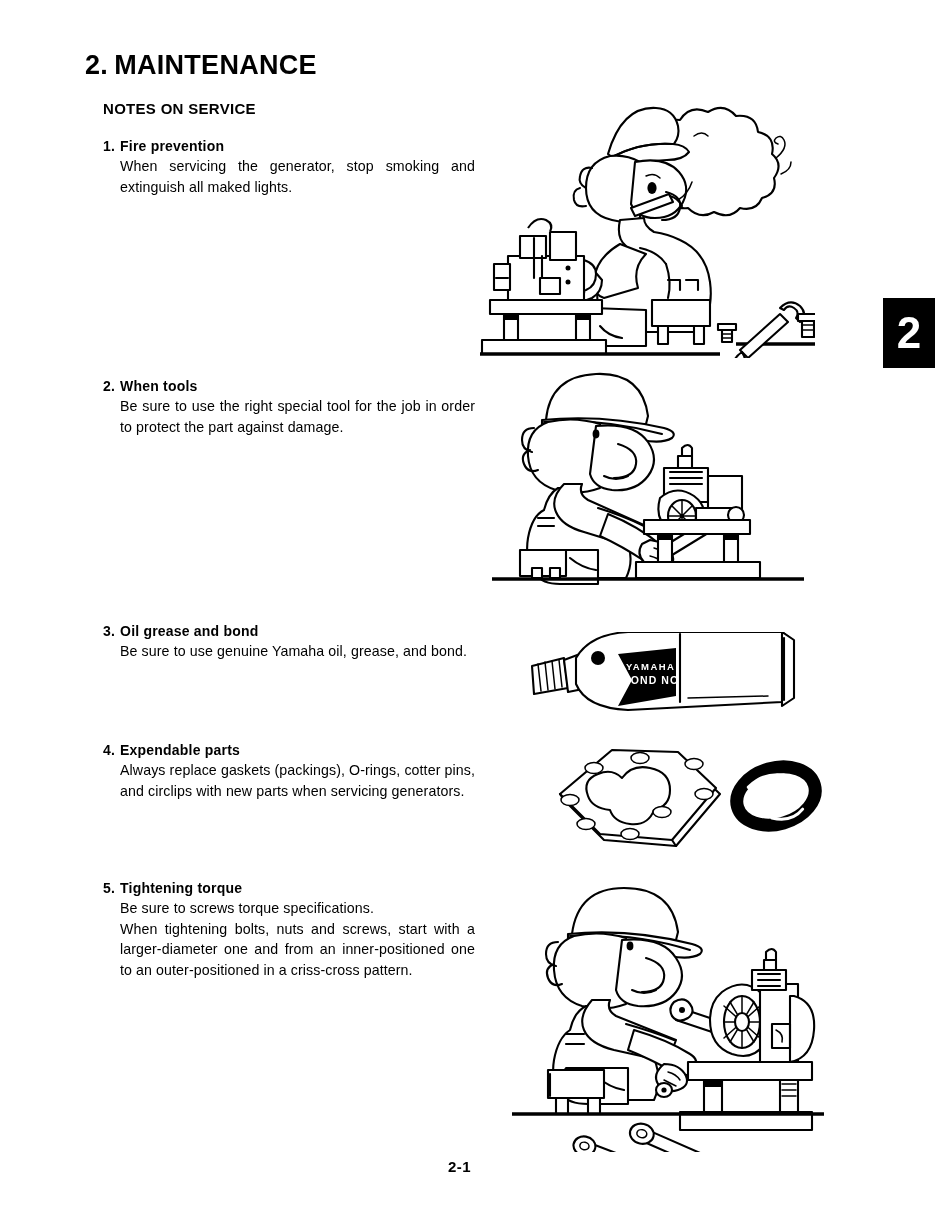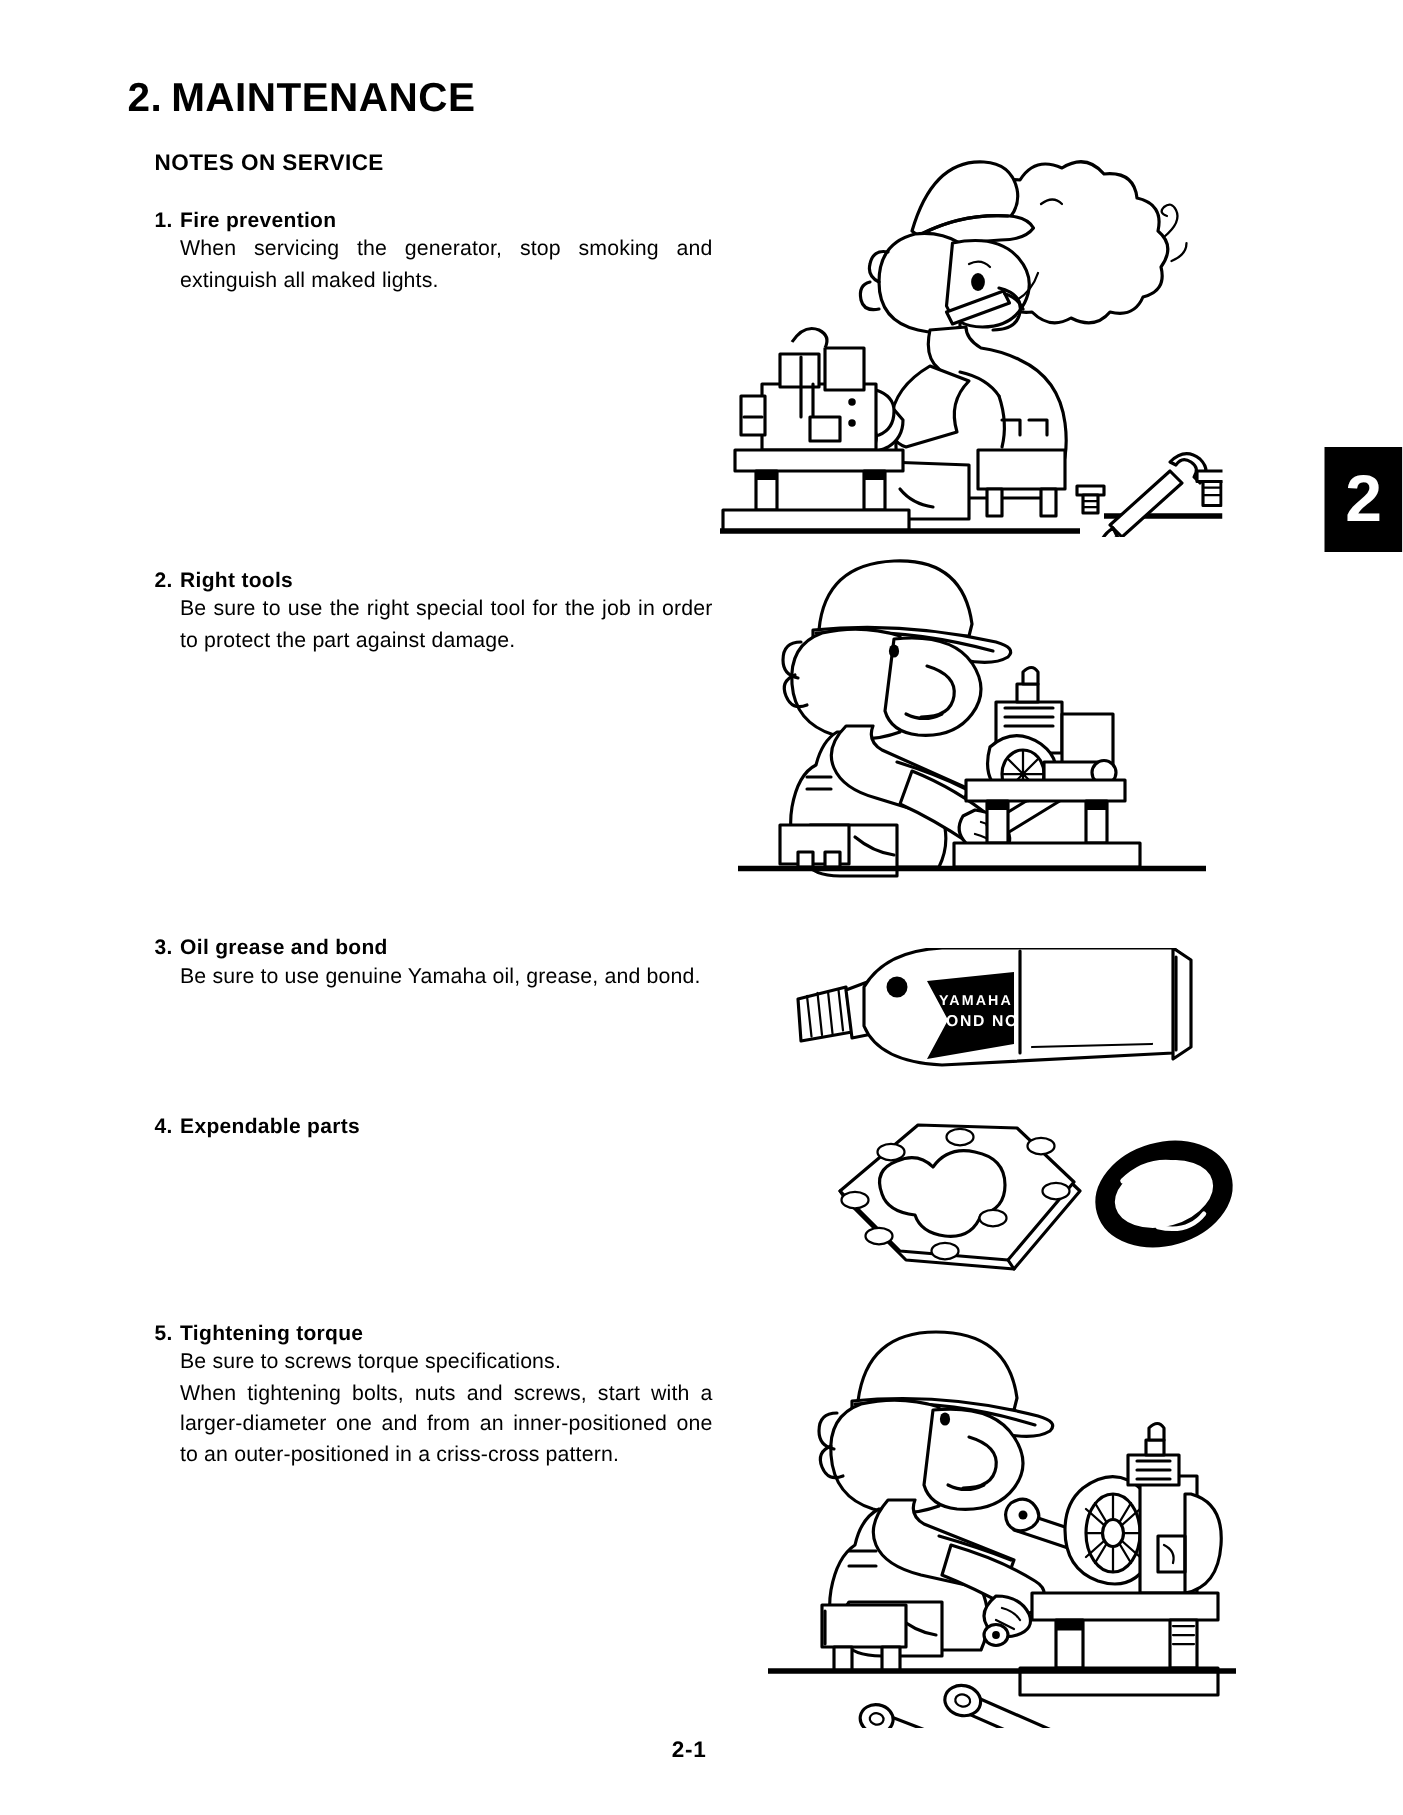--- a/index.html
+++ b/index.html
@@ -128,39 +128,42 @@
     <div class="note-heading">
       <span class="n">1.</span><span>Fire prevention</span>
     </div>
     <div class="note-body">
       <p>When servicing the generator, stop smoking and extinguish all maked lights.</p>
     </div>
   </div>
 
   <div class="note" style="top:378px;">
     <div class="note-heading">
-      <span class="n">2.</span><span>Right tools</span>
+      <span class="n">2.</span><span>When tools</span>
     </div>
     <div class="note-body">
       <p>Be sure to use the right special tool for the job in order to protect the part against damage.</p>
     </div>
   </div>
 
   <div class="note" style="top:623px;">
     <div class="note-heading">
       <span class="n">3.</span><span>Oil grease and bond</span>
     </div>
     <div class="note-body">
       <p>Be sure to use genuine Yamaha oil, grease, and bond.</p>
     </div>
   </div>
 
   <div class="note" style="top:742px;">
     <div class="note-heading">
       <span class="n">4.</span><span>Expendable parts</span>
+    </div>
+    <div class="note-body">
+      <p>Always replace gaskets (packings), O-rings, cotter pins, and circlips with new parts when servicing generators.</p>
     </div>
   </div>
 
   <div class="note" style="top:880px;">
     <div class="note-heading">
       <span class="n">5.</span><span>Tightening torque</span>
     </div>
     <div class="note-body">
       <p class="nojust">Be sure to screws torque specifications.</p>
       <p>When tightening bolts, nuts and screws, start with a larger-diameter one and from an inner-positioned one to an outer-positioned in a criss-cross pattern.</p>

